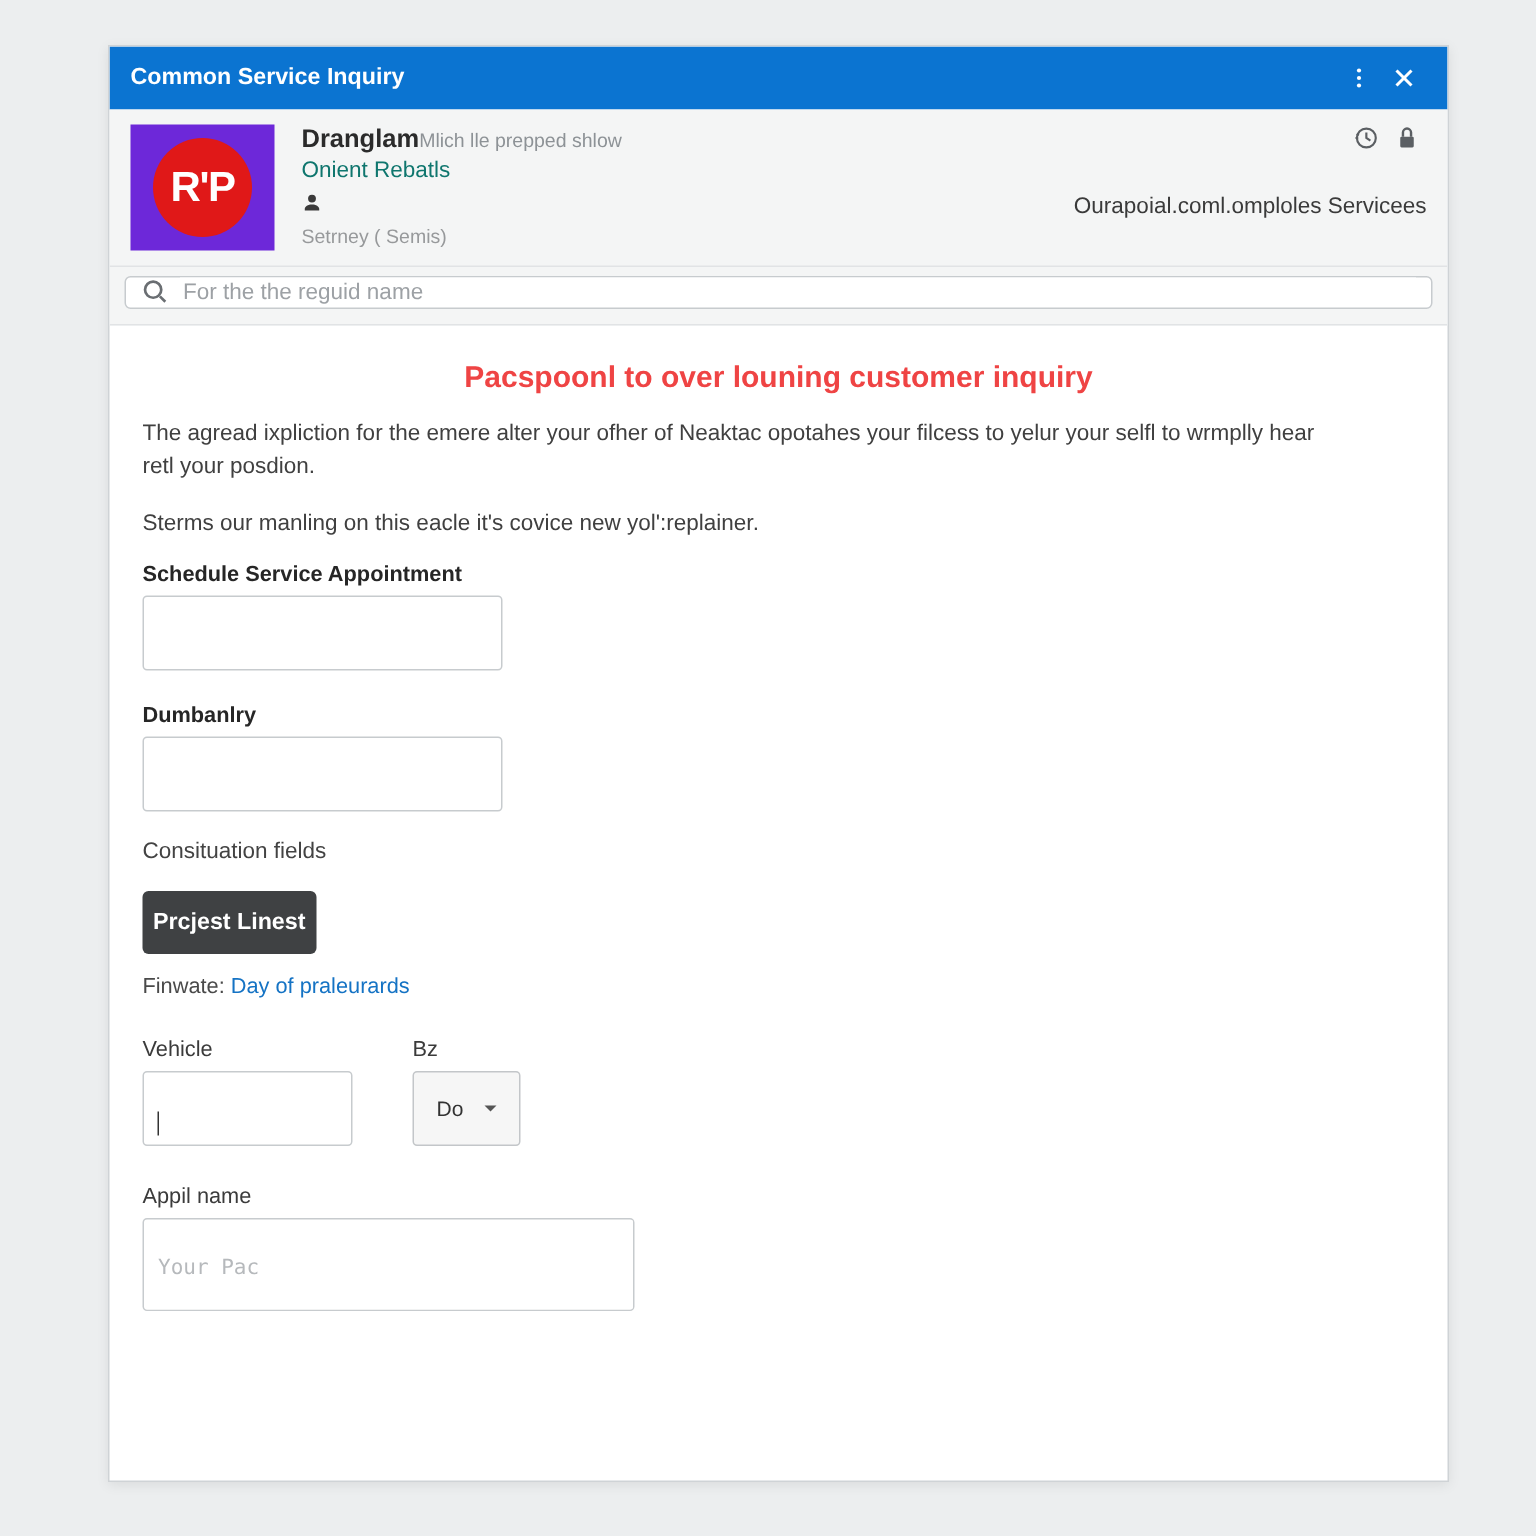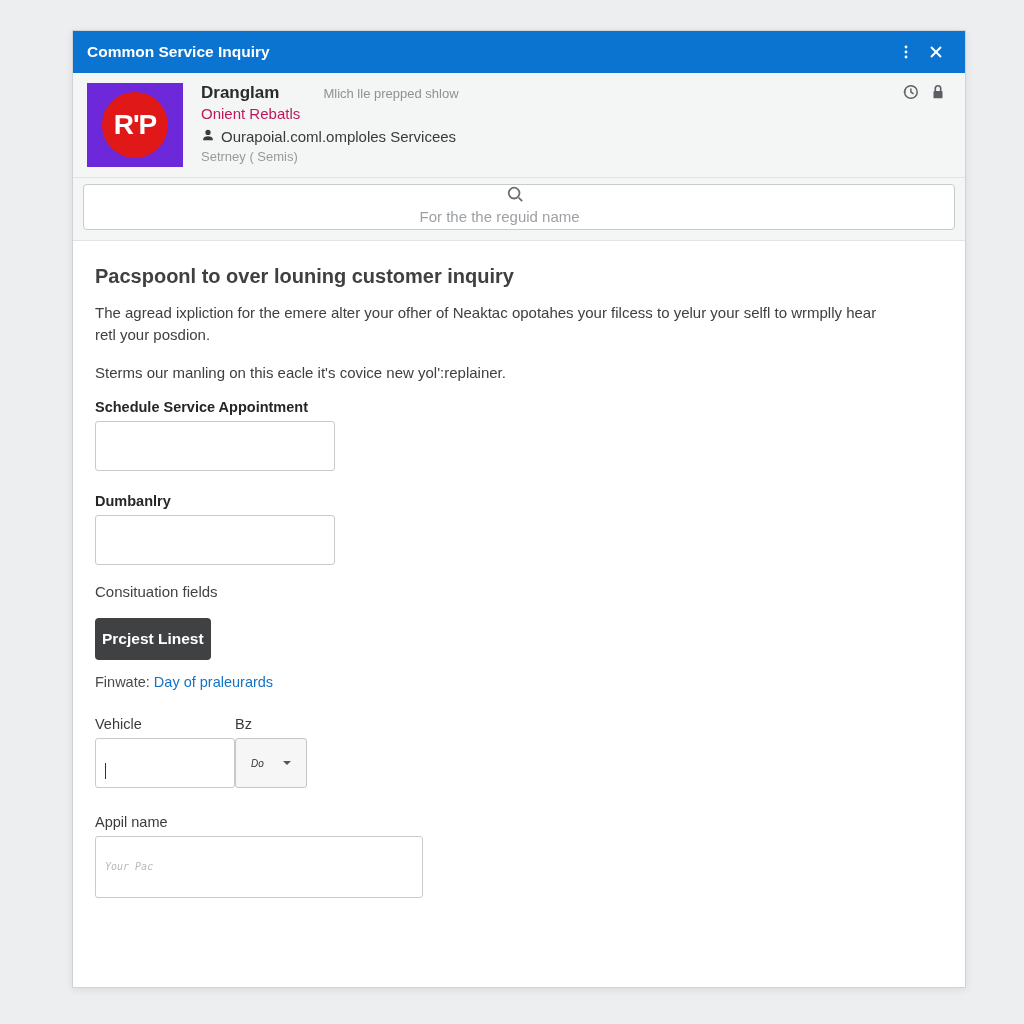--- a/index.html
+++ b/index.html
@@ -60,82 +60,80 @@
     background:#e01818;
     border-radius:50%;
     display:flex; align-items:center; justify-content:center;
     color:#fff; font-weight:700; font-size:28px;
     font-family: Arial, sans-serif;
     letter-spacing:-1px;
   }
   .header-info { flex:1 1 auto; position:relative; }
   .header-line1 { display:flex; align-items: baseline; }
   .header-name { font-weight:700; font-size:17px; color:#2b2b2b;}
-  .header-sub  { font-size:13px; color:#8d9296;margin-left:44px;}
-  .header-line2 { font-size:15px; color:#be185d; margin-top:2px;}
-  .header-line3 { font-size:15px; color:#3a3a3a; margin-top:6px; display:flex; align-items:center; gap:6px;}
+  .header-sub  { font-size:13px; color:#8d9296;}
+  .header-line2 { font-size:15px; color:#0f766e; margin-top:2px;}
+  .header-line3 { font-size:15px; color:#3a3a3a; margin-top:6px; display:flex; align-items:center; gap:6px;justify-content:space-between;}
   .header-line3 .user-icon svg{ width:14px; height:14px; fill:#3a3a3a;}
   .header-line4 { font-size:13px; color:#97999b; margin-top:4px;}
   .header-icons { position:absolute; right:4px; top:0; display:flex; gap:10px; color:#5b5f63;}
   .header-icons svg{ width:18px; height:18px; }
 
   
   .search-wrap {
     padding: 6px 10px 10px 10px;
     background:#f4f5f5;
     border-bottom: 1px solid #e1e3e5;
   }
   .search {
-    display:flex; align-items:center;
+    display:flex; align-items:flex-start;
     border:1px solid #c7cbce;
     border-radius:4px;
     background:#fff;
-    height:46px;
+    height:22px;
     padding:0 10px;
-    flex-direction:column;
   }
   .search svg{ width:18px; height:18px; stroke:#6a6e72; fill:none; stroke-width:2; margin-right:8px;}
   .search input{
     border:none; outline:none; flex:1 1 auto;
     font-size:15px; color:#454545;
   }
   .search input::placeholder{ color:#9da1a5; }
 
   
   .body {
     padding: 18px 22px 30px 22px;
     overflow:auto;
     flex:1 1 auto;
   }
   h2.form-title {
     margin: 6px 0 14px 0;
-    font-size: 20px; font-weight:700; color:#404040;
+    font-size: 20px; font-weight:700; color:#ef4444;text-align:center;
   }
   p.lead, p.lead2 {
     font-size: 15px; line-height: 1.45; color:#404040;
     margin: 0 0 16px 0;
     max-width: 790px;
   }
   ul.bullets {
     margin: 0 0 24px 0; padding-left: 34px;
     font-size:15px; color:#323232;
   }
   ul.bullets li { margin: 3px 0; line-height:1.3; }
 
   .field-label {
     font-size:14.5px; font-weight:600; color:#262626;
     margin: 0 0 6px 0; display:block;
   }
   .field-label.light { font-weight:400; color:#3b3b3b; }
   .text-input, .select-box, textarea.big {
     border:1px solid #c7cbce; border-radius:3px;
     background:#fff;
-    font-size:10px; color:#333;
+    font-size:14px; color:#333;
     padding: 24px 9px;
-    font-style: italic;
   }
   .text-input { width: 240px; height:32px; }
   .text-input.sm { width: 140px; height:32px; }
   .select-box {
     width: 72px; height:32px; display:flex; align-items:center; justify-content:space-between;
     background:#f6f6f6;
     border:1px solid #c3c6c9;
     cursor:pointer;
   }
   .select-caret { width:22px; height:100%; border-left:1px solid #c3c6c9; display:flex; align-items:center; justify-content:center; background:#eceeef;}
@@ -149,21 +147,21 @@
   .primary-btn {
     border:none; background:#3f4143; color:#fff;
     font-size:15.5px; font-weight:700;
     padding: 12px 7px; border-radius:4px;
     cursor:pointer;
   }
 
   .meta-line { margin-top: 14px; font-size:14.5px; color:#4a4a4a;}
   .meta-line a { color:#1573c4; text-decoration:none; }
 
-  .row { display:flex; margin-top: 26px; }
+  .row { display:flex; gap: 40px; margin-top: 26px; }
   .col { display:flex; flex-direction:column; }
 
   .cursor-bar::before{
     content:""; display:inline-block; width:1px; height:16px; background:#333; vertical-align:middle; margin-right:2px;
   }
 </style>
 </head>
 <body>
 
 <div class="window">

